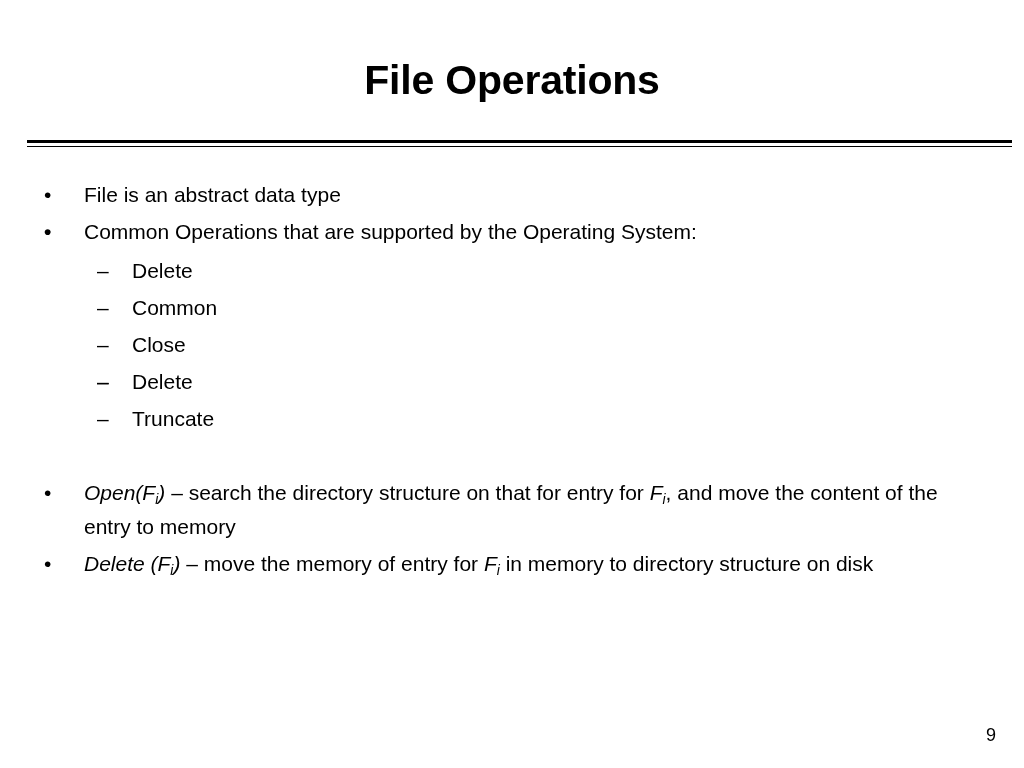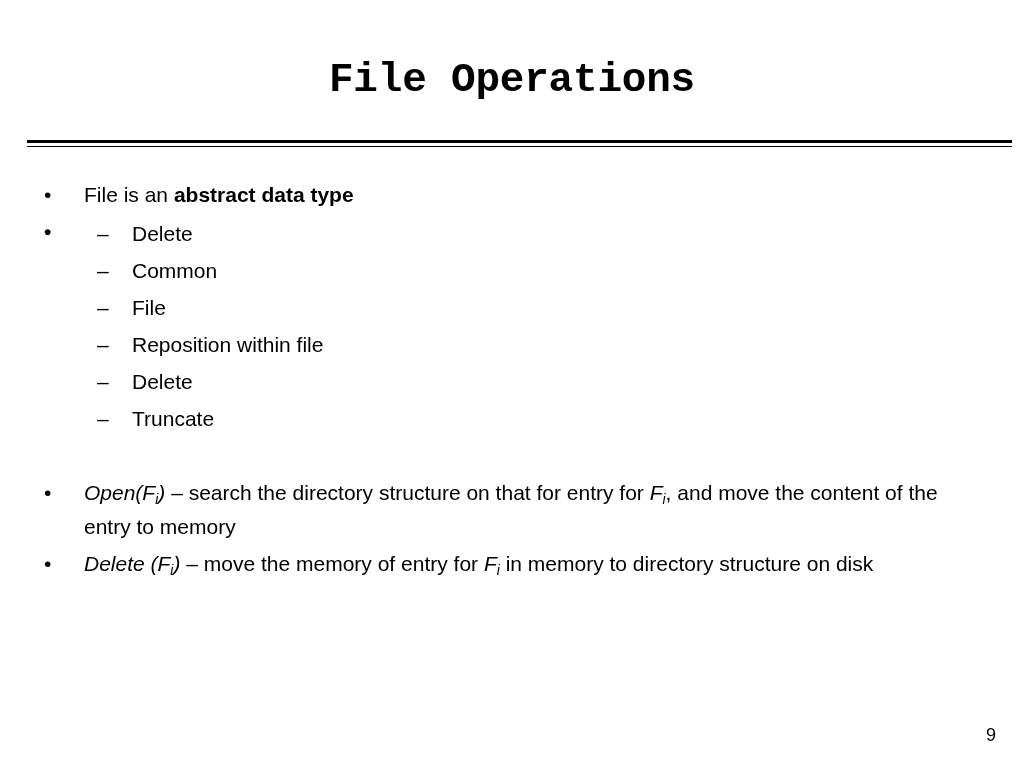--- a/index.html
+++ b/index.html
@@ -22,21 +22,20 @@
     position: absolute;
     left: 0;
     top: 56px;
     width: 1024px;
     text-align: center;
     font-size: 41px;
     font-weight: bold;
     line-height: 48px;
     letter-spacing: -0.2px;
     white-space: nowrap;
-    font-family: Liberation Mono, monospace;
   }
 
   
   .title-rule {
     position: absolute;
     left: 27px;
     top: 140px;
     width: 985px;
     height: 8px;
   }
@@ -76,21 +75,21 @@
   .bullet-row .marker {
     position: absolute;
     left: 44px;
     top: 0;
     width: 20px;
     font-size: 21px;
     line-height: 33px;
     text-align: left;
   }
   .bullet-row.bold { font-weight: bold; }
-  .bullet-row .b { font-weight: bold; }
+  .bullet-row .b { font-weight: normal; }
 
   .sub-row {
     position: relative;
     padding-left: 132px;
     padding-right: 40px;
     font-size: 21px;
     line-height: 37px;
   }
   .sub-row .marker {
     position: absolute;
@@ -148,34 +147,34 @@
   <div class="rule-thin"></div>
 </div>
 
 <div class="body-area">
 
   <div class="bullet-row">
     <span class="marker">•</span><span>File is an </span><span class="b">abstract data type</span>
   </div>
 
   <div class="bullet-row bold">
-    <span class="marker">•</span><span></span>
+    <span class="marker">•</span><span></span><span class="b">Common Operations that are supported by the Operating System:</span>
   </div>
 
   <div class="sub-row">
     <span class="marker">–</span><span>Delete</span>
   </div>
   <div class="sub-row">
     <span class="marker">–</span><span>Common</span>
   </div>
   <div class="sub-row">
-    <span class="marker">–</span><span>File</span>
+    <span class="marker">–</span><span>Close</span>
   </div>
   <div class="sub-row">
-    <span class="marker">–</span><span>Reposition within file</span>
+    <span class="marker">–</span>
   </div>
   <div class="sub-row">
     <span class="marker">–</span><span>Delete</span>
   </div>
   <div class="sub-row">
     <span class="marker">–</span><span>Truncate</span>
   </div>
 
   <div class="spacer-block"></div>
 

